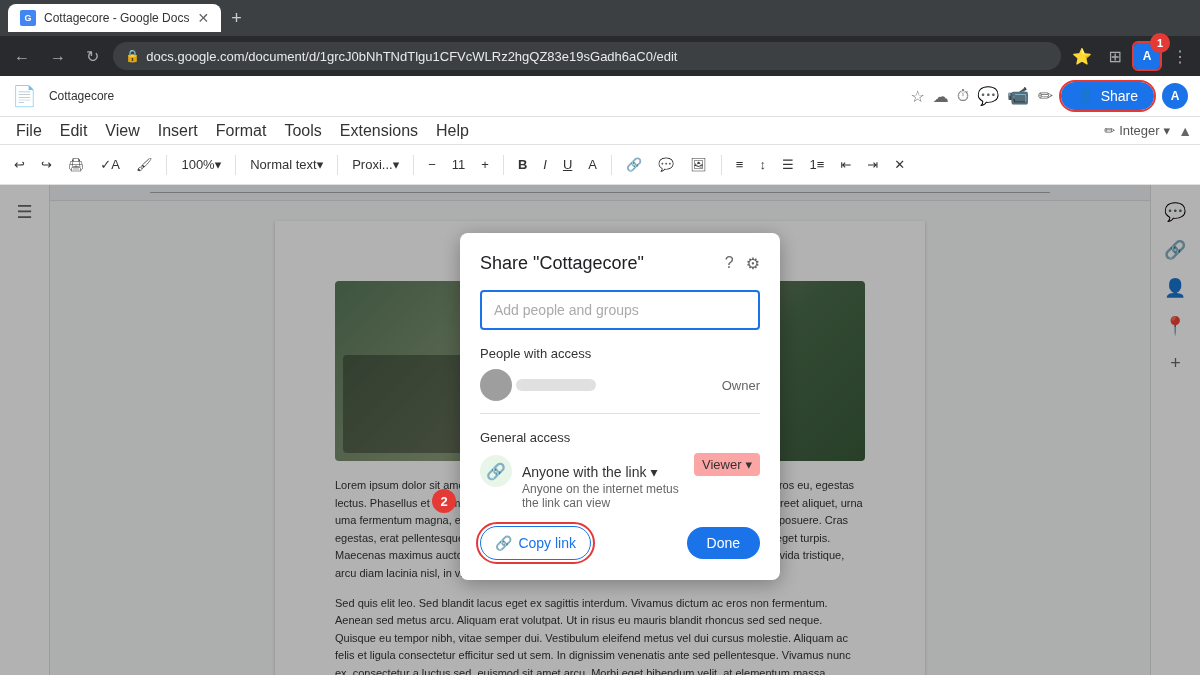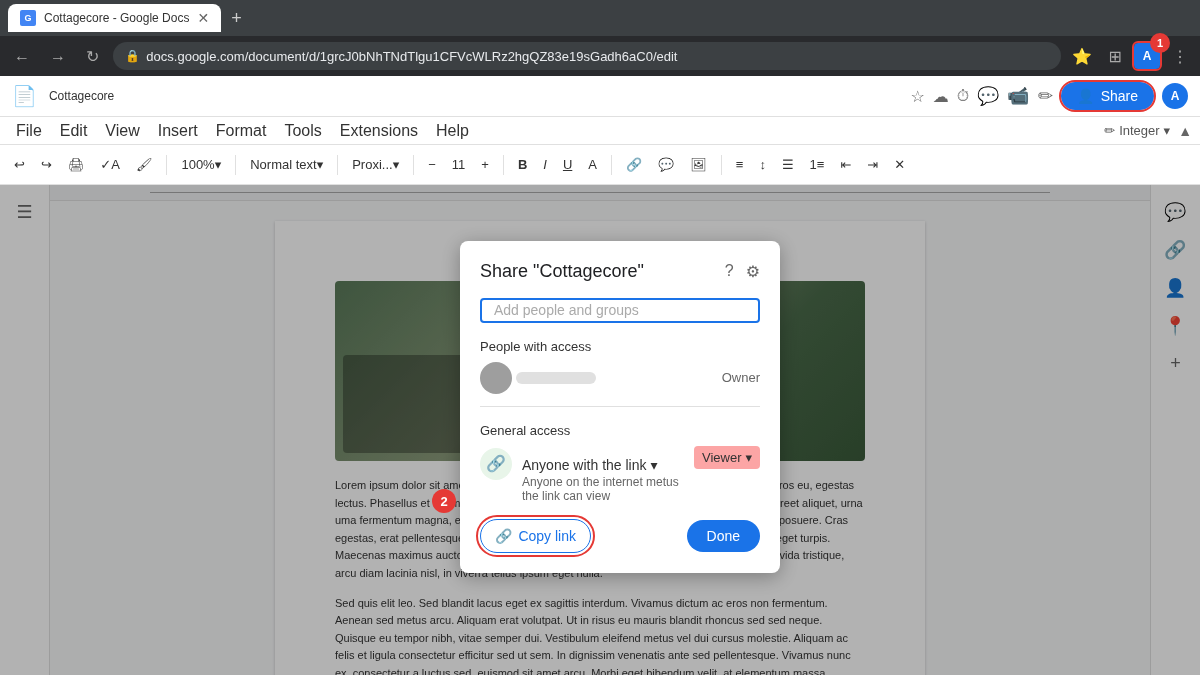--- a/index.html
+++ b/index.html
@@ -43,21 +43,21 @@
     .doc-page { background: #fff; width: 650px; min-height: 800px; box-shadow: 0 1px 3px rgba(0,0,0,0.2); padding: 60px; position: relative; }
     .doc-image { width: 100%; height: 180px; background: #7a8a6a; border-radius: 4px; margin-bottom: 16px; overflow: hidden; display: flex; align-items: center; justify-content: center; }
     .doc-text { font-size: 11px; color: #333; line-height: 1.6; margin-bottom: 12px; }
     .sidebar-right { width: 50px; background: #fff; border-left: 1px solid #e0e0e0; display: flex; flex-direction: column; align-items: center; padding-top: 8px; }
 
     
     .modal-overlay { position: absolute; top: 0; left: 0; right: 0; bottom: 0; background: rgba(0,0,0,0.3); display: flex; align-items: center; justify-content: center; z-index: 100; pointer-events: none; }
     .modal { background: #fff; border-radius: 8px; width: 320px; box-shadow: 0 4px 20px rgba(0,0,0,0.3); padding: 20px; pointer-events: auto; position: relative; top: -40px; left: 20px; }
     .modal-title { font-size: 18px; color: #202124; margin-bottom: 16px; font-weight: 500; display: flex; align-items: center; justify-content: space-between; }
     .modal-title-icons { display: flex; gap: 12px; color: #666; font-size: 16px; }
-    .modal-input { width: 100%; height: 25px; border: 2px solid #1a73e8; border-radius: 4px; padding: 0 12px; font-size: 14px; color: #333; outline: none; }
+    .modal-input { width: 100%; height: 40px; border: 2px solid #1a73e8; border-radius: 4px; padding: 0 12px; font-size: 14px; color: #333; outline: none; }
     .modal-input::placeholder { color: #aaa; }
     .section-label { font-size: 13px; color: #333; font-weight: 500; margin: 16px 0 8px; }
     .people-row { display: flex; align-items: center; gap: 4px; margin-bottom: 8px; }
     .avatar { width: 32px; height: 32px; border-radius: 50%; background: #bdbdbd; }
     .owner-label { margin-left: auto; font-size: 13px; color: #666; }
     .divider { height: 1px; background: #e0e0e0; margin: 12px 0; }
     .access-icon { width: 32px; height: 32px; border-radius: 50%; background: #e8f5e9; display: flex; align-items: center; justify-content: center; color: #34a853; font-size: 16px; flex-shrink: 0; margin-top: 2px; }
     .access-info { flex: 1; }
     .access-type { display: flex; align-items: center; gap: 4px; font-size: 14px; color: #333; font-weight: 500; margin-top: 11px; }
     .access-desc { font-size: 12px; color: #666; margin-top: 2px; }

